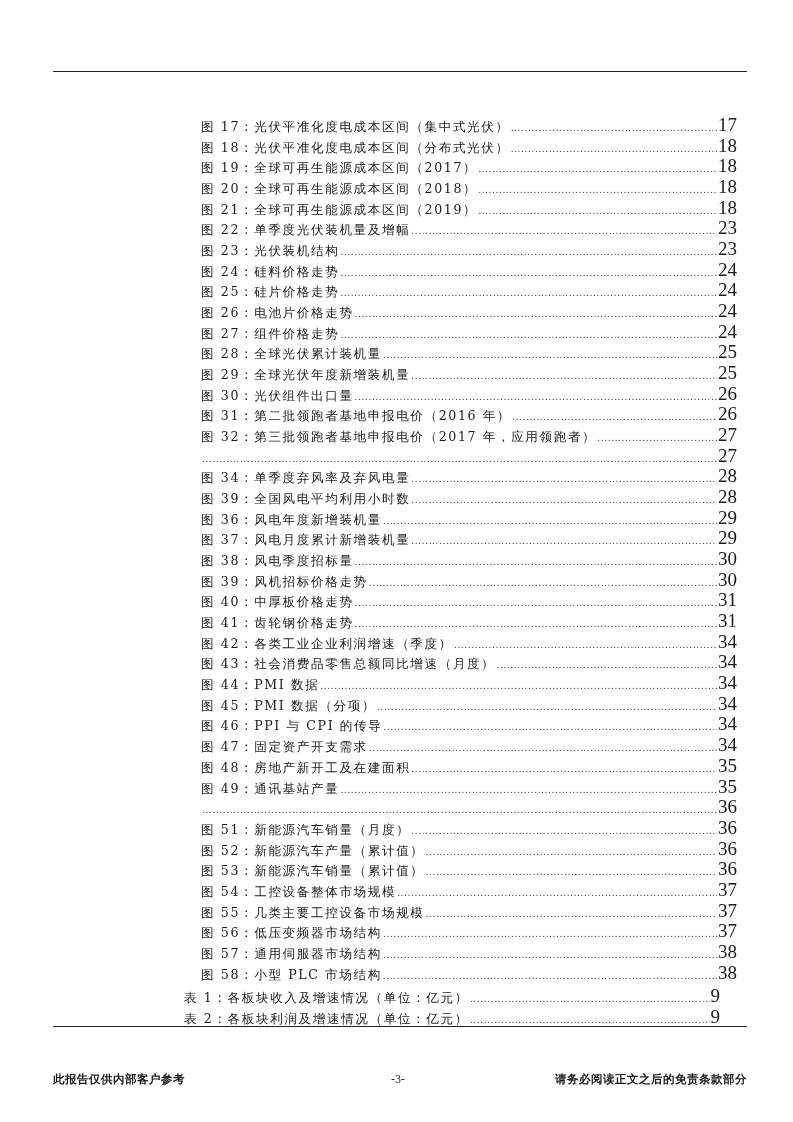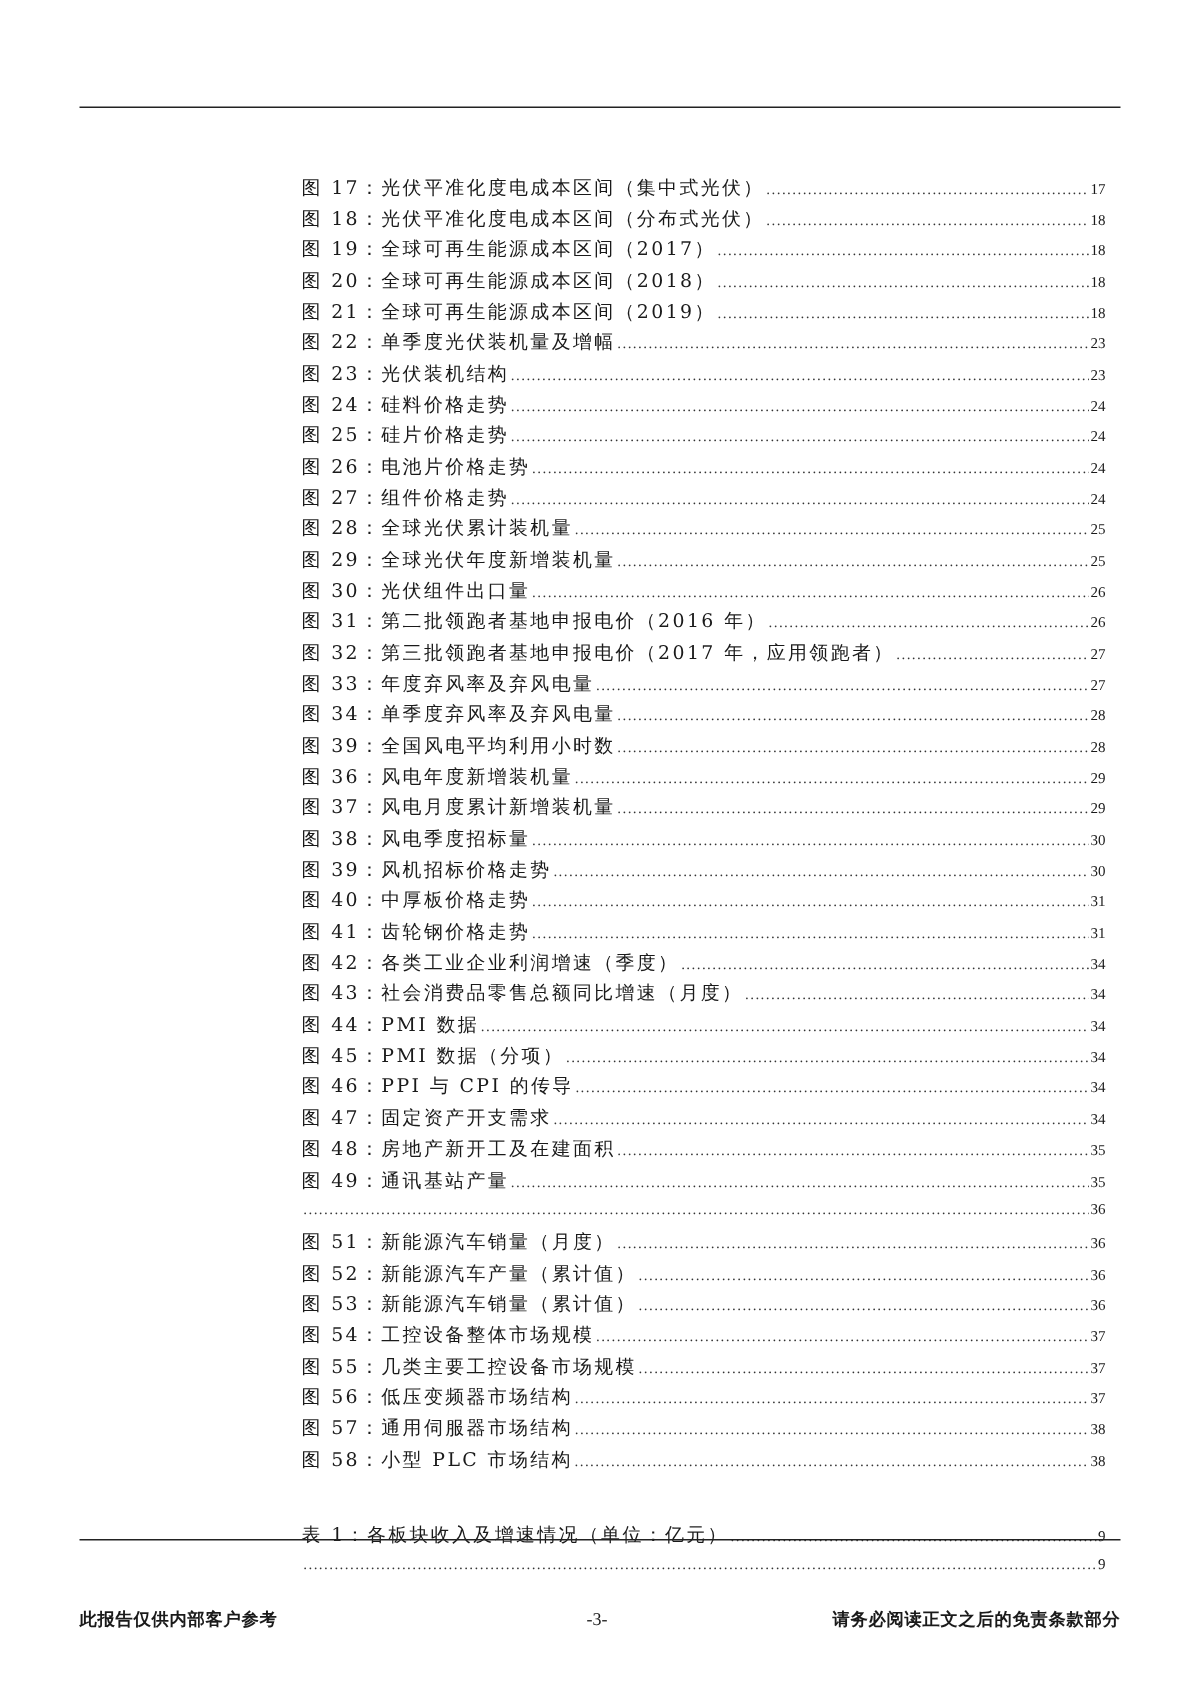--- a/index.html
+++ b/index.html
@@ -4,22 +4,22 @@
 <style>
   html, body { margin:0; padding:0; background:#ffffff; }
   body { width:793px; height:1122px; position:relative; overflow:hidden;
          font-family:"DejaVu Serif","Liberation Serif",serif; color:#1a1a1a; }
   .top-rule { position:absolute; left:53px; top:71px; width:694px; height:0; border-top:1.3px solid #222; }
   .toc { position:absolute; left:201px; top:96px; width:536px;margin-top:19px; }
   .toc-row { display:flex; align-items:baseline; height:20.68px; font-size:12.6px; line-height:20.68px; white-space:nowrap; }
   .toc-row .label { flex:0 0 auto; letter-spacing:1.6px; }
   .toc-row .leader { flex:1 1 auto; overflow:hidden; margin:0 1px; color:#333; font-size:9px; letter-spacing:0.6px; }
   .toc-row .leader::after { content:"........................................................................................................................................................................................................"; }
-  .toc-row .page { flex:0 0 auto; font-family:"Liberation Serif",serif; font-size:10px; }
-  .tables { position:absolute; left:201px; top:986px; width:536px;margin-top:27px; }
+  .toc-row .page { flex:0 0 auto; font-family:"Liberation Serif",serif; font-size:19px; }
+  .tables { position:absolute; left:184px; top:986px; width:536px; }
   .bottom-rule { position:absolute; left:53px; top:1026px; width:694px; height:0; border-top:1.3px solid #222; }
   .footer { position:absolute; top:1072px; left:53px; width:694px; height:18px; font-size:11.5px; font-weight:bold; }
   .footer .left { position:absolute; left:0; top:0; letter-spacing:0.5px; }
   .footer .center { position:absolute; left:338px; top:0; font-weight:normal; font-family:"Liberation Serif",serif; font-size:12px; }
   .footer .right { position:absolute; right:0; top:0; letter-spacing:0.5px; }
 </style>
 </head>
 <body>
 
 <div class="top-rule"></div>
@@ -99,21 +99,20 @@
       <span class="label">图 31：第二批领跑者基地申报电价（2016 年）</span>
       <span class="leader"></span>
       <span class="page">26</span>
     </div>
     <div class="toc-row">
       <span class="label">图 32：第三批领跑者基地申报电价（2017 年，应用领跑者）</span>
       <span class="leader"></span>
       <span class="page">27</span>
     </div>
     <div class="toc-row">
-      <span class="label">图 33：年度弃风率及弃风电量</span>
       <span class="leader"></span>
       <span class="page">27</span>
     </div>
     <div class="toc-row">
       <span class="label">图 34：单季度弃风率及弃风电量</span>
       <span class="leader"></span>
       <span class="page">28</span>
     </div>
     <div class="toc-row">
       <span class="label">图 39：全国风电平均利用小时数</span>
@@ -236,20 +235,21 @@
     </div>
   </div>
 
 <div class="tables" id="tbl-list">
     <div class="toc-row">
       <span class="label">表 1：各板块收入及增速情况（单位：亿元）</span>
       <span class="leader"></span>
       <span class="page">9</span>
     </div>
     <div class="toc-row">
+      <span class="label">表 2：各板块利润及增速情况（单位：亿元）</span>
       <span class="leader"></span>
       <span class="page">9</span>
     </div>
   </div>
 
 <div class="bottom-rule"></div>
 
 <div class="footer">
   <span class="left">此报告仅供内部客户参考</span>
   <span class="center">-3-</span>

